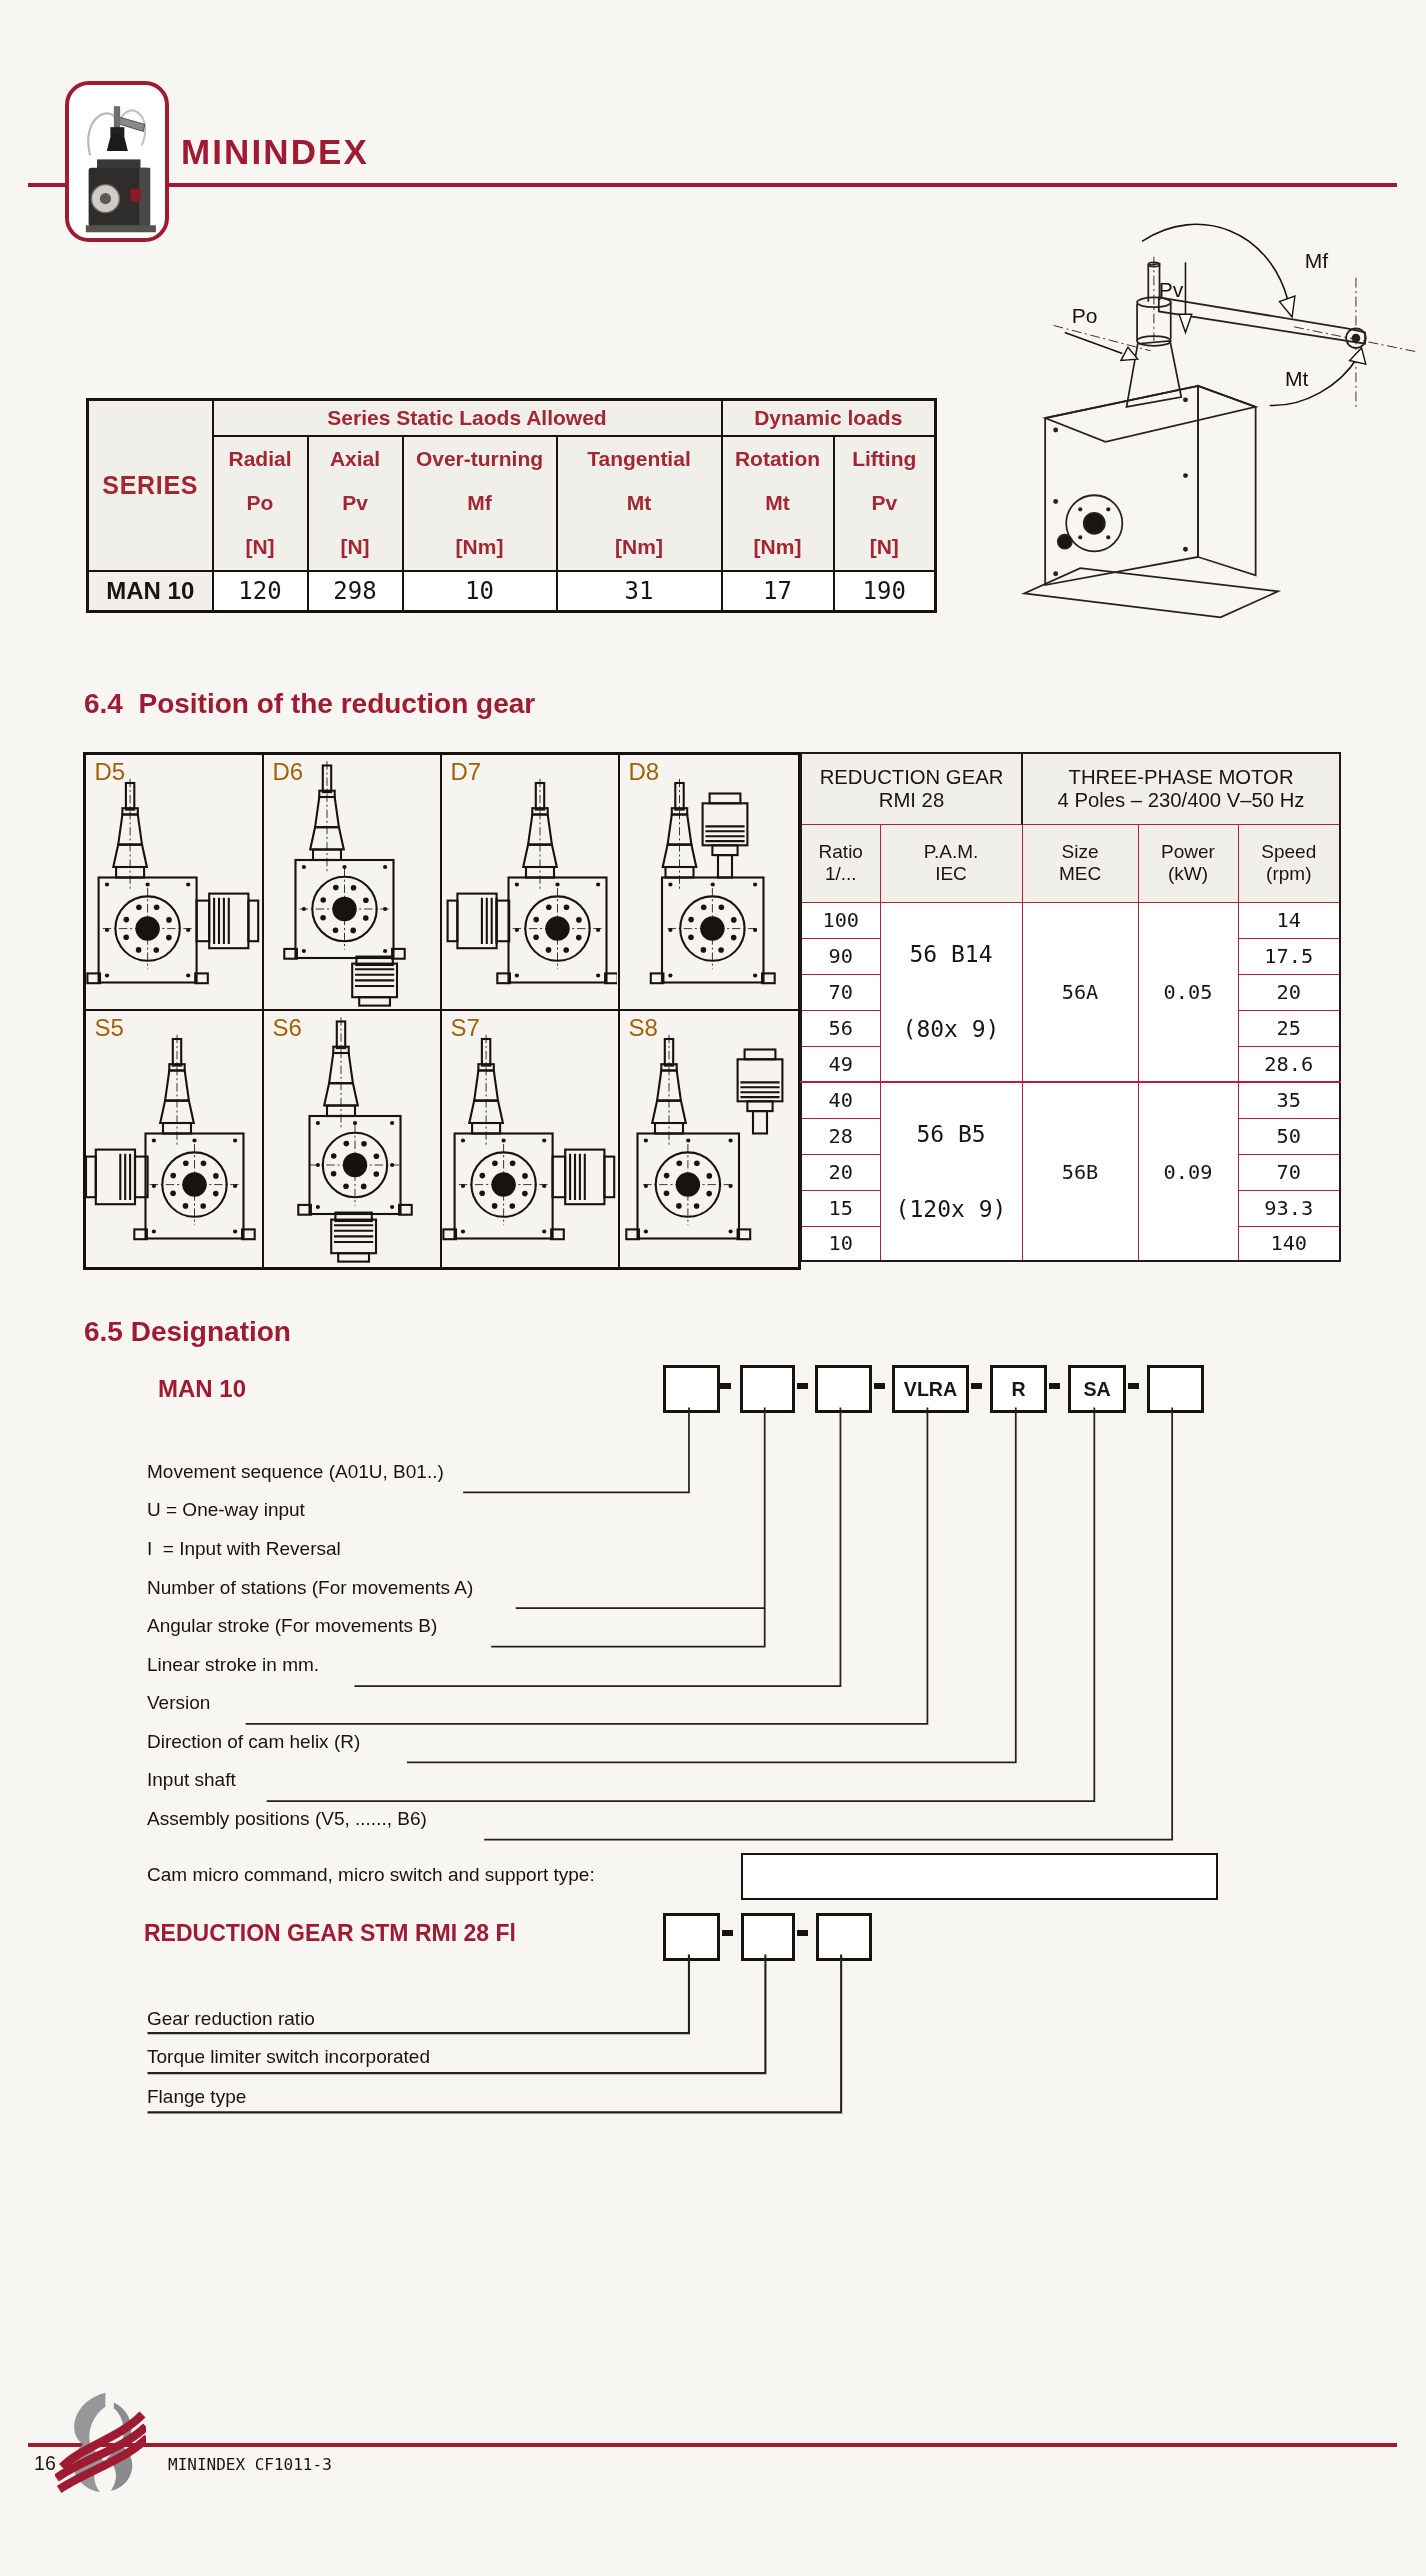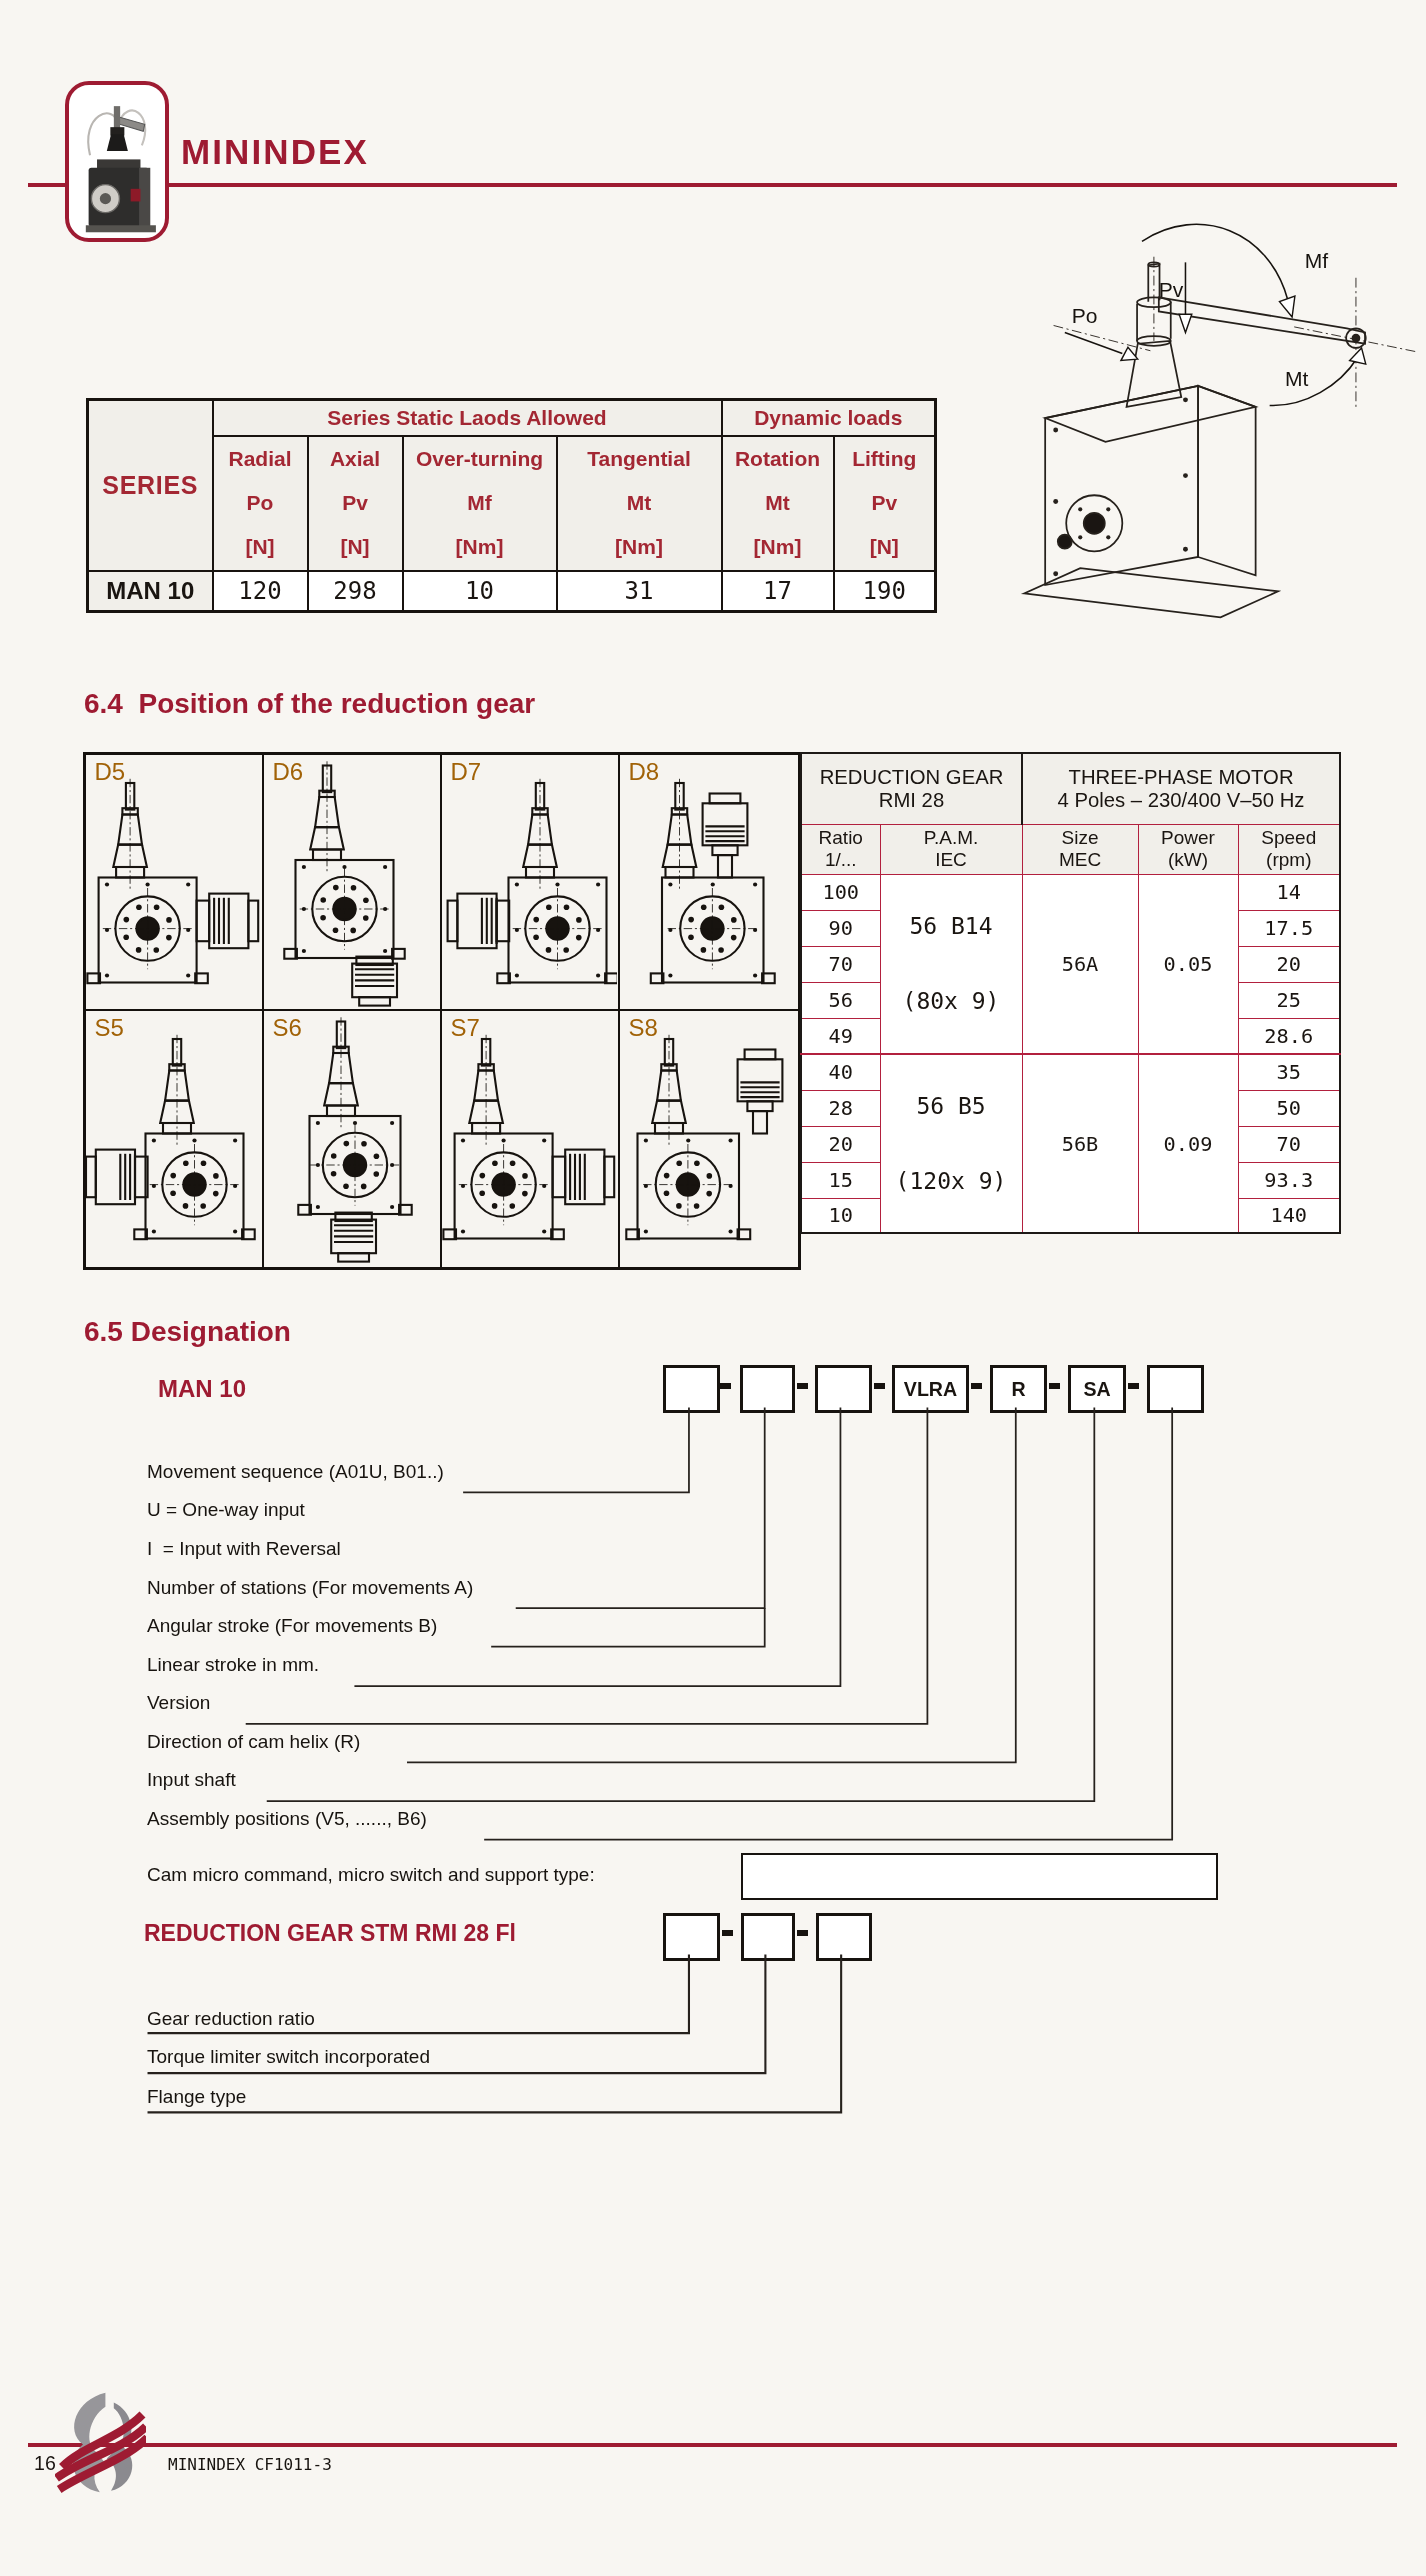--- a/index.html
+++ b/index.html
@@ -577,21 +577,21 @@
         <tr class="gh1" style="height:71px;">
       <td colspan="2">
         <div>REDUCTION GEAR</div>
         <div>RMI 28</div>
           </td>
       <td colspan="3" class="hdiv">
         <div>THREE-PHASE MOTOR</div>
         <div>4 Poles – 230/400 V–50 Hz</div>
           </td>
     </tr>
-    <tr class="gh2" style="height:50px;">
+    <tr class="gh2" style="height:78px;">
       <td>
             <div>Ratio</div>
             <div>1/...</div>
           </td>
       <td>
             <div>P.A.M.</div>
             <div>IEC</div>
           </td>
       <td>
             <div>Size</div>

